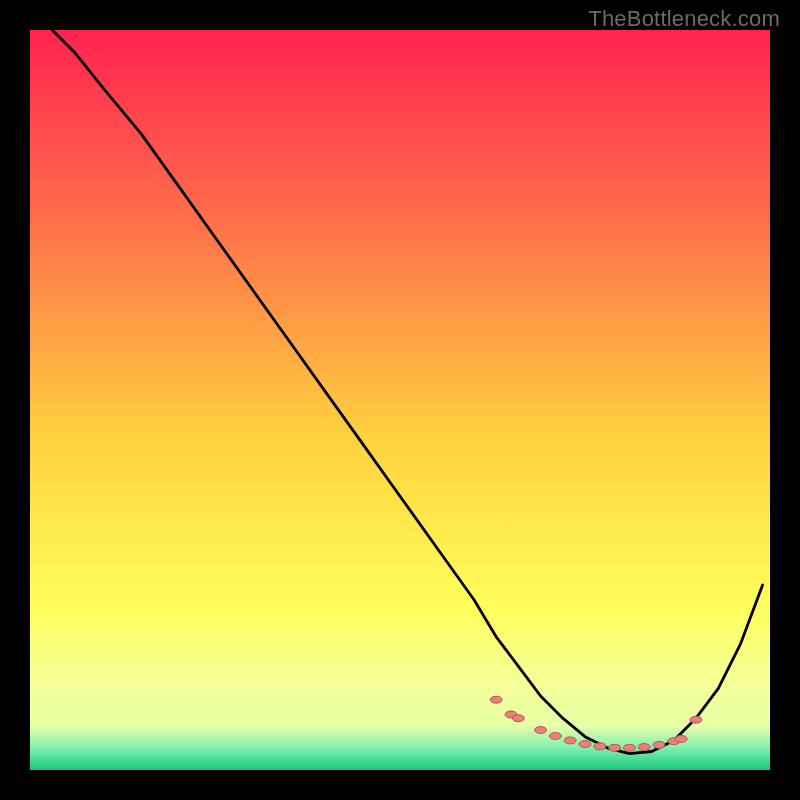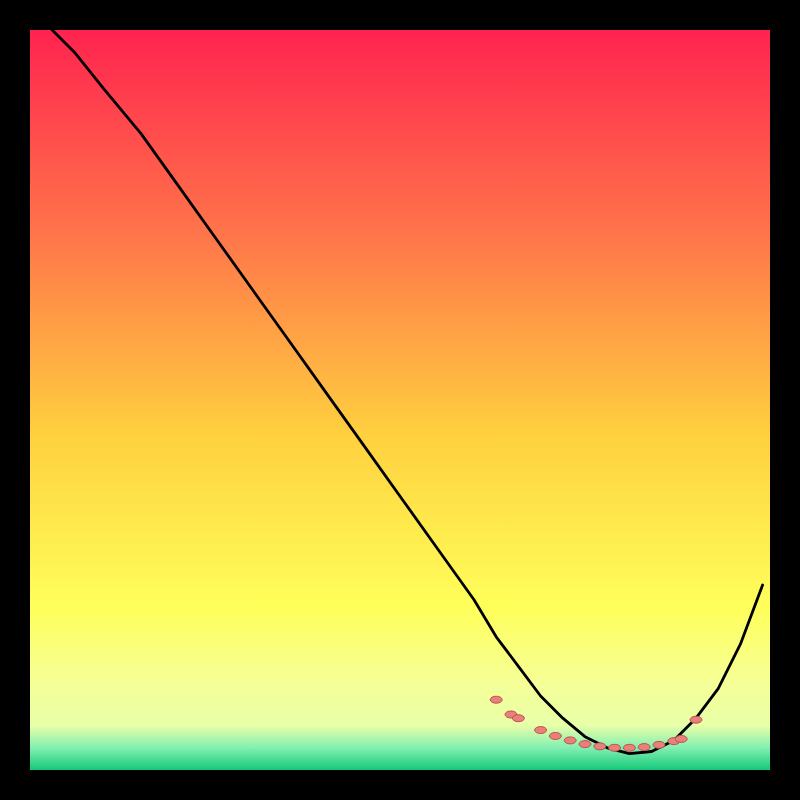--- a/index.html
+++ b/index.html
@@ -31,20 +31,21 @@
     font-size: 22px;
     font-weight: 400;
     color: #6b6b6b;
     letter-spacing: 0.2px;
   }
 </style>
 </head>
 <body>
 
 <div class="wrap">
+  <div class="watermark">TheBottleneck.com</div>
 
   <svg class="plot" viewBox="0 0 740 740" preserveAspectRatio="none">
     <defs>
       <linearGradient id="bg-grad" x1="0" y1="0" x2="0" y2="1">
         <stop id="g0" offset="0%" stop-color="#ff234f"></stop>
         <stop id="g1" offset="28%" stop-color="#ff764a"></stop>
         <stop id="g2" offset="55%" stop-color="#ffd13f"></stop>
         <stop id="g3" offset="78%" stop-color="#ffff5a"></stop>
         <stop id="g35" offset="88%" stop-color="#f6ff96"></stop>
         <stop id="g4" offset="94%" stop-color="#e8ffa8"></stop>

